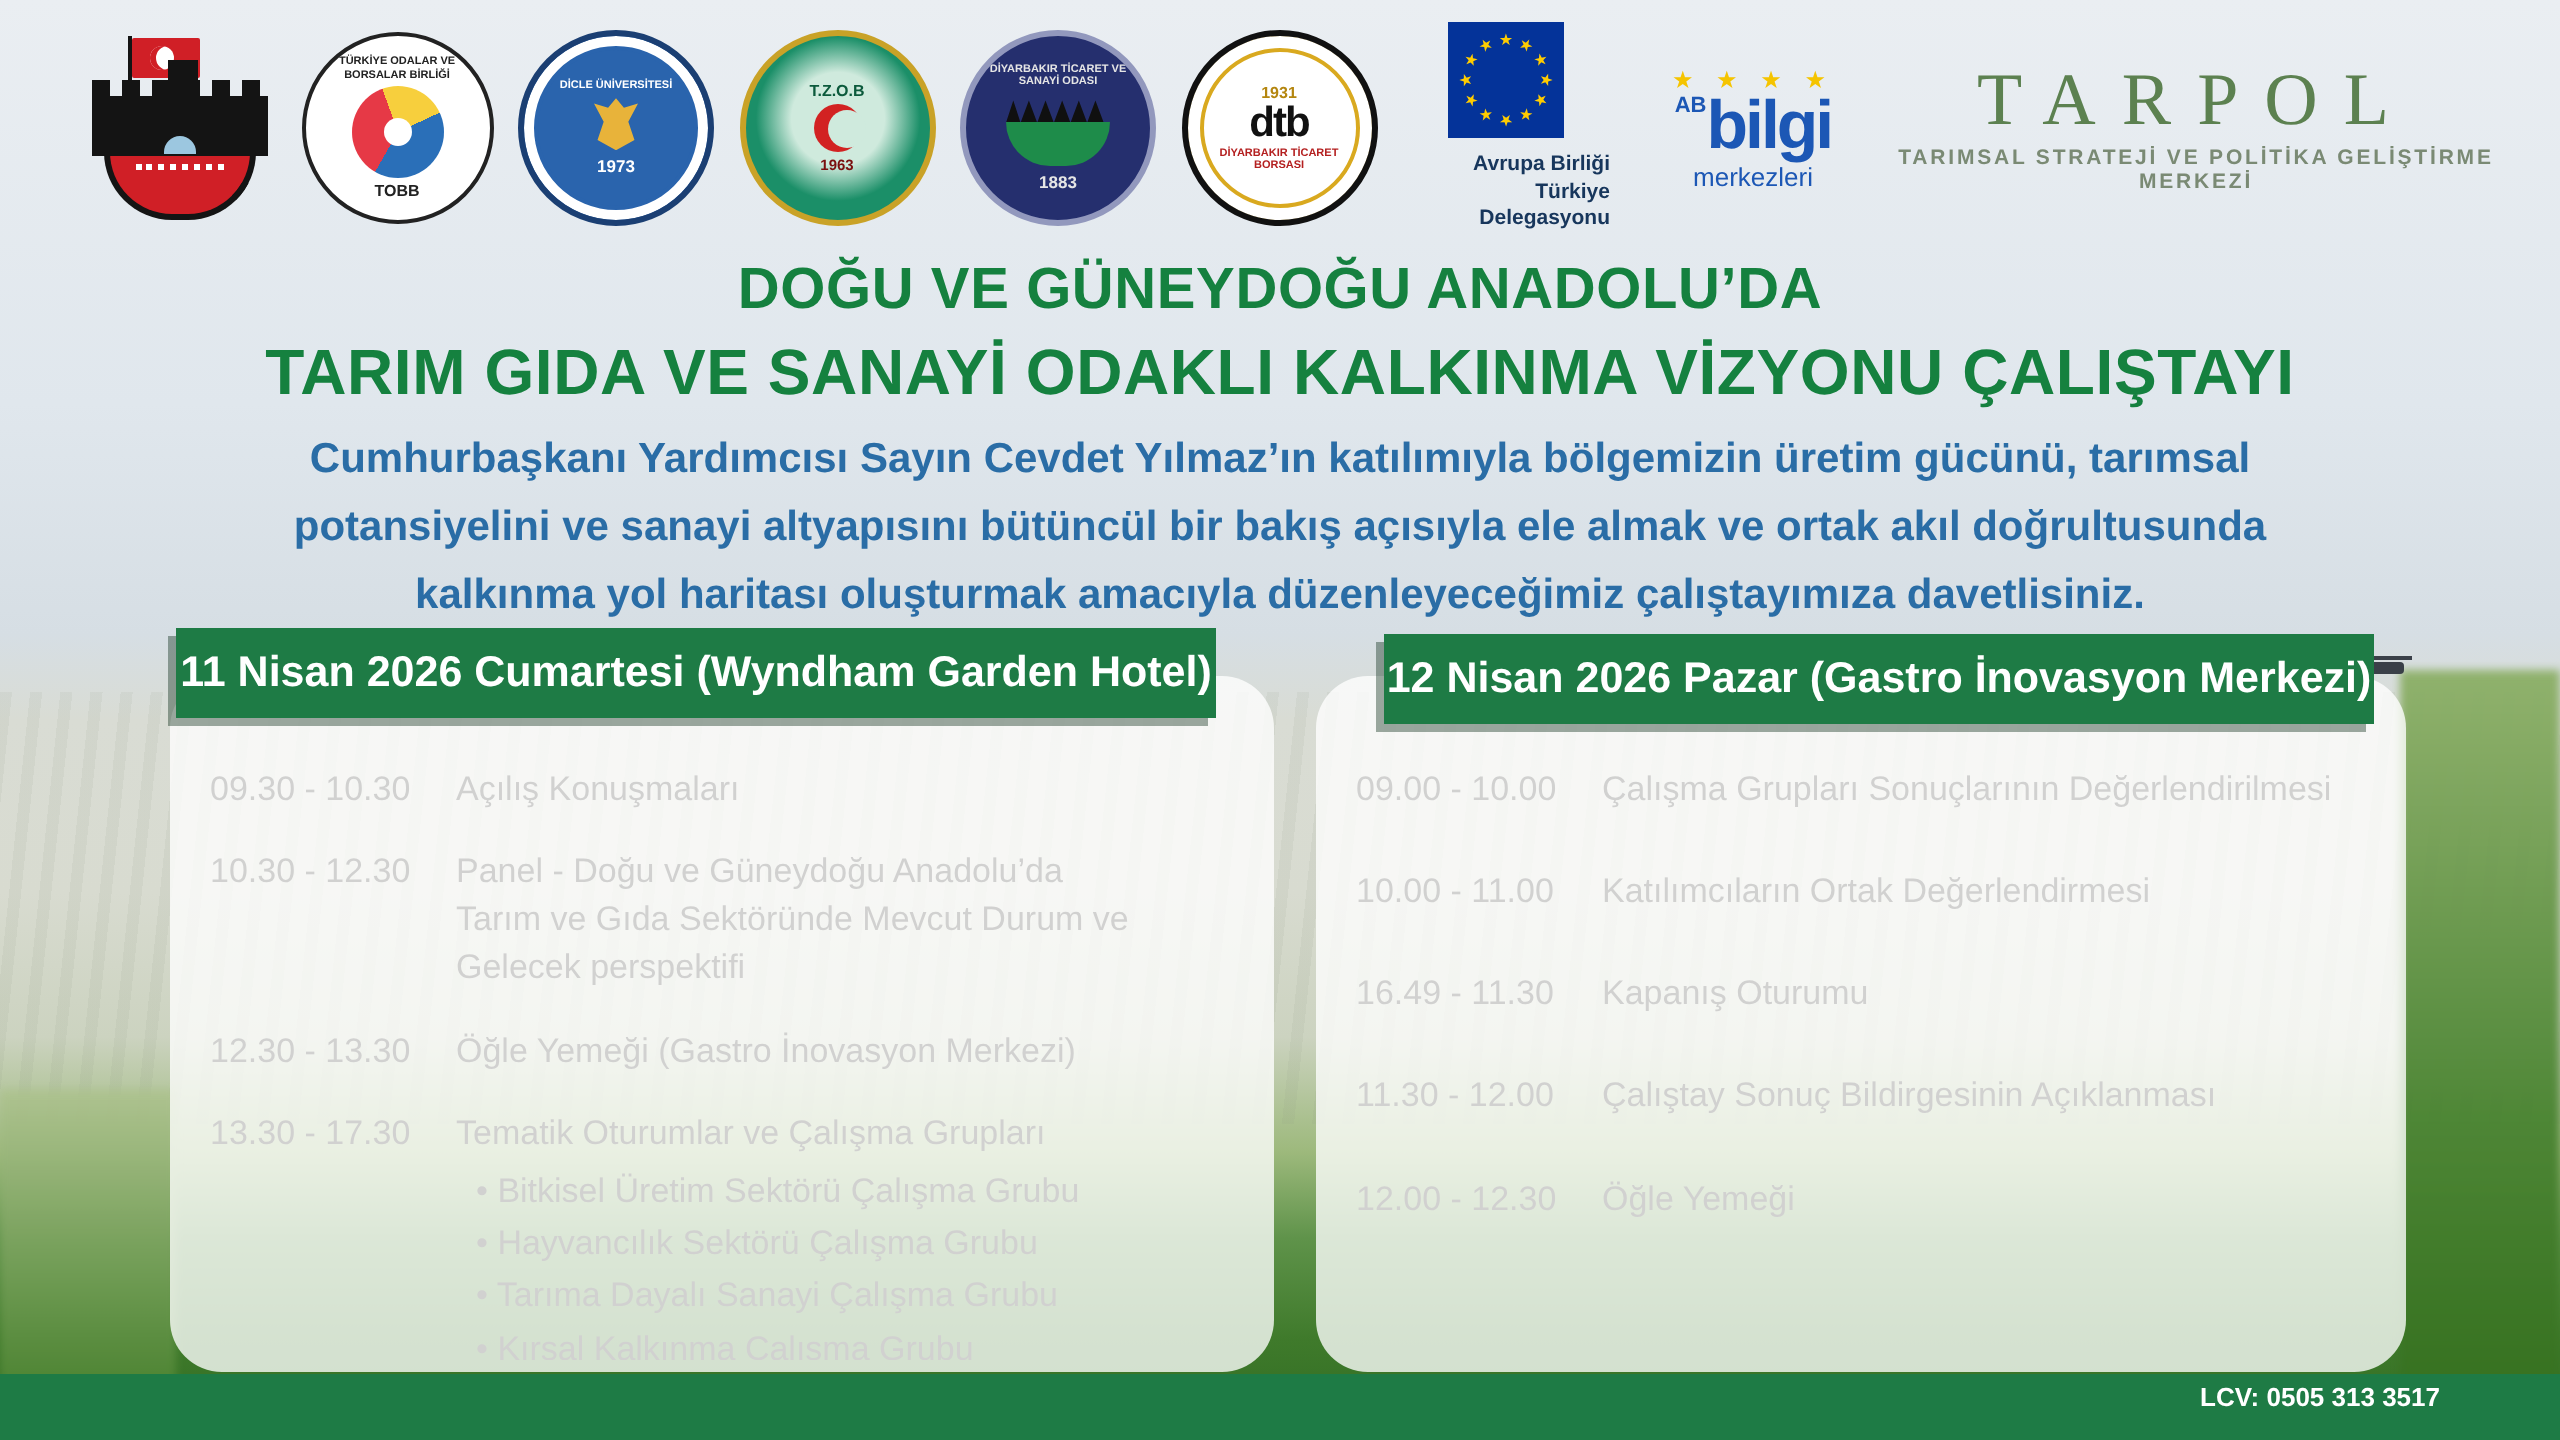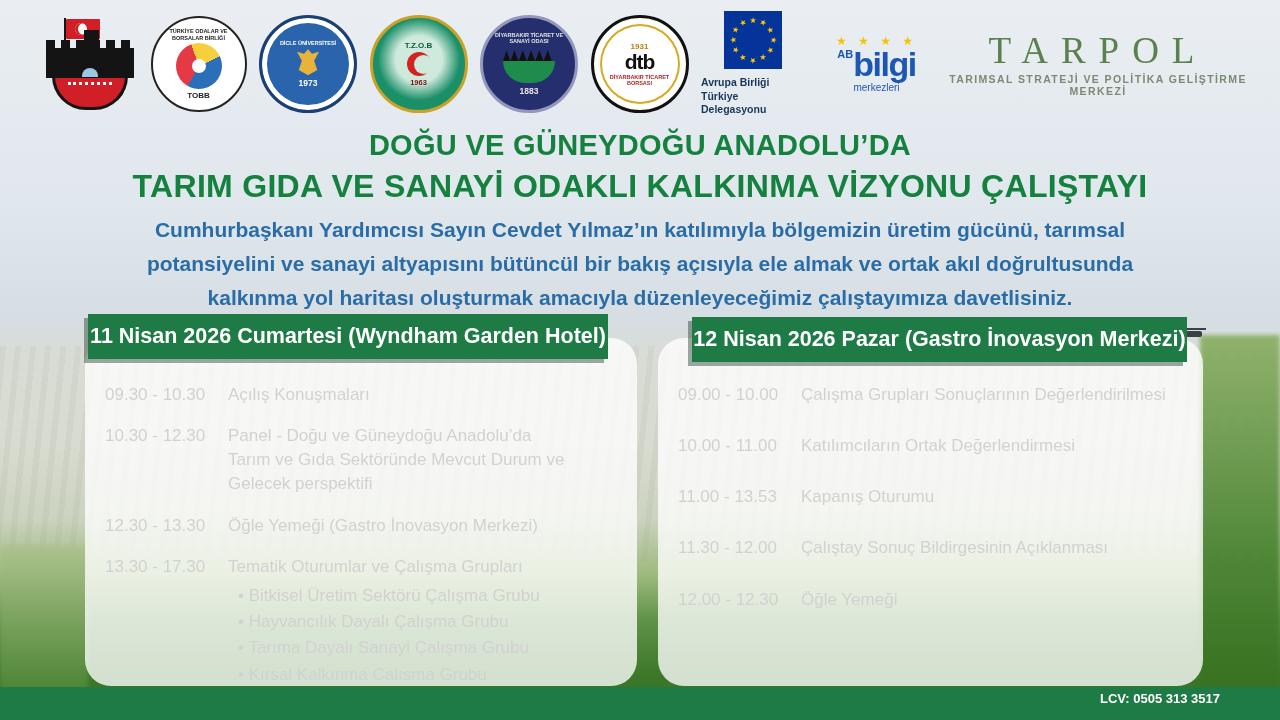--- a/index.html
+++ b/index.html
@@ -70,34 +70,34 @@
   .dtso .hill{width:52px;height:22px;background:#1e8c4a;border-radius:0 0 26px 26px;}
   .dtso .year{font-size:8.5px;font-weight:700;margin-top:3px;}
 
   
   .dtb{background:#fff;border:3px solid #111;color:#111;box-shadow:inset 0 0 0 6px #fff,inset 0 0 0 8px #d9a91f;}
   .dtb .year{font-size:8px;font-weight:700;color:#b4860f;}
   .dtb .dtb-main{font-size:21px;font-weight:800;letter-spacing:-1px;line-height:1;}
   .dtb .ring-text{color:#b42020;font-size:5.5px;margin-top:2px;}
 
   
-  .eu{width:104px;text-align:left;flex:0 0 auto;}
+  .eu{width:104px;text-align:right;flex:0 0 auto;}
   .eu-flag{width:58px;height:58px;background:var(--eu-blue,#043399);margin:0 auto;position:relative;}
   .eu-star{position:absolute;left:50%;top:50%;color:#ffcc00;font-size:8px;
     transform:translate(-50%,-50%) rotate(var(--a)) translateY(-20px);}
   .eu-star::before{content:"★";}
   .eu-caption{font-size:10.5px;font-weight:700;color:#17365c;margin-top:7px;line-height:1.3;}
 
   
   .bilgi{width:118px;text-align:center;color:var(--bilgi-blue,#1c57b5);flex:0 0 auto;line-height:1;}
   .bilgi-stars{color:#f5c400;font-size:12px;letter-spacing:4px;}
   .bilgi-stars::before{content:"★ ★ ★ ★";}
   .bilgi-ab{font-size:11px;font-weight:800;vertical-align:18px;}
   .bilgi-main{font-size:34px;font-weight:800;letter-spacing:-1.5px;}
-  .bilgi-sub{font-size:10px;margin-top:2px;}
+  .bilgi-sub{font-size:13px;margin-top:2px;}
 
   
   .tarpol{width:300px;text-align:center;flex:0 0 auto;}
   .tarpol-main{font-family:"Liberation Serif",serif;font-size:37px;font-weight:400;
     color:var(--tarpol-green,#5c8150);letter-spacing:13px;line-height:1;}
   .tarpol-sub{font-size:10.5px;color:#7a8a74;letter-spacing:1.4px;margin-top:4px;font-weight:600;}
 
   
   .title-wrap{position:absolute;left:0;right:0;top:129px;text-align:center;color:var(--title-green,#15813f);}
   .title-line1{font-size:29px;font-weight:800;letter-spacing:.3px;}
@@ -255,21 +255,21 @@
 
           </div>
         </div>
 
         <div class="sched-item">
           <span class="time">13.30 - 17.30</span>
           <div class="desc-wrap">
             <div class="desc">Tematik Oturumlar ve Çalışma Grupları</div>
             <ul class="bullets">
               <li>Bitkisel Üretim Sektörü Çalışma Grubu</li>
-              <li>Hayvancılık Dayalı Çalışma Grubu</li>
+              <li>Hayvancılık Sektörü Çalışma Grubu</li>
               <li>Tarıma Dayalı Sanayi Çalışma Grubu</li>
               <li>Kırsal Kalkınma Çalışma Grubu</li>
             </ul>
           </div>
         </div>
       </div>
   </section>
 
   <section class="day-col right">
     <div class="day-panel"></div>
@@ -288,21 +288,21 @@
 
         <div class="sched-item">
           <span class="time">10.00 - 11.00</span>
           <div class="desc-wrap">
             <div class="desc">Katılımcıların Ortak Değerlendirmesi</div>
 
           </div>
         </div>
 
         <div class="sched-item">
-          <span class="time">11.00 - 13.53</span>
+          <span class="time">16.49 - 11.30</span>
           <div class="desc-wrap">
             <div class="desc">Kapanış Oturumu</div>
 
           </div>
         </div>
 
         <div class="sched-item">
           <span class="time">11.30 - 12.00</span>
           <div class="desc-wrap">
             <div class="desc">Çalıştay Sonuç Bildirgesinin Açıklanması</div>

